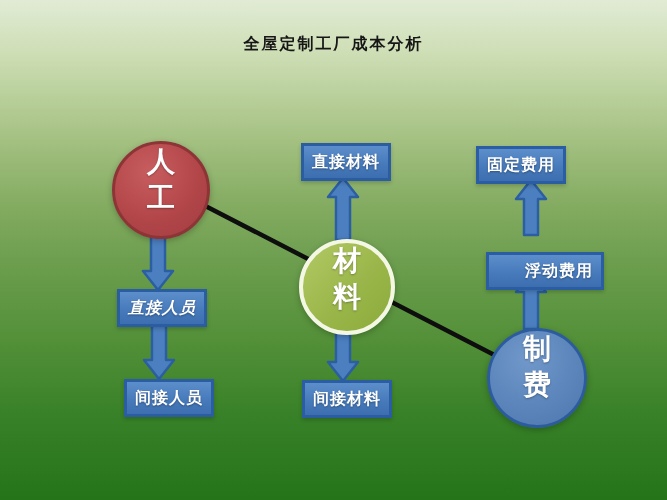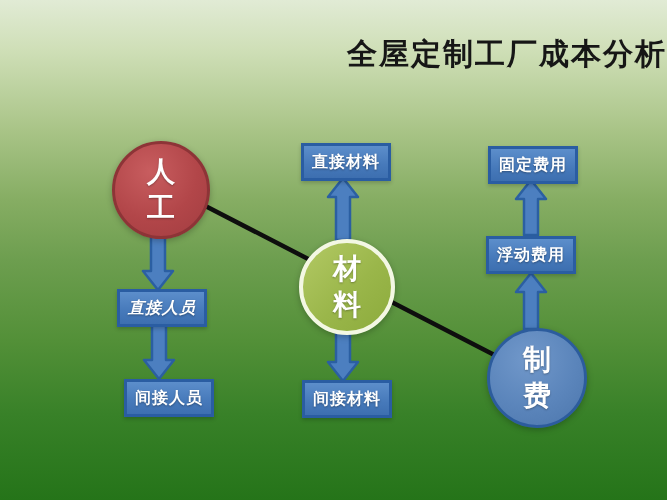--- a/index.html
+++ b/index.html
@@ -5,29 +5,29 @@
   html,body{margin:0;padding:0;background:#222;}
   .stage{
     position:relative;width:667px;height:500px;overflow:hidden;
     font-family:"Liberation Sans","DejaVu Sans",sans-serif;
     background:linear-gradient(180deg,
       #e1ebd5 0%, #cfdfb7 10%, #a9c487 26%, #86ad63 40%,
       #6d9e4f 52%, #539038 68%, #388128 83%, #257419 100%);
   }
   .title{
     position:absolute;top:34px;left:0;width:100%;
-    text-align:right;font-size:30px;font-weight:bold;color:#161616;
+    text-align:center;font-size:16px;font-weight:bold;color:#161616;
     letter-spacing:2px;
   }
   svg.links{position:absolute;left:0;top:0;width:667px;height:500px;}
   .arrow{fill:#4c7fc0;stroke:#2b5fa2;stroke-width:2.5;stroke-linejoin:round;}
   .linkline{stroke:#0e0e0e;stroke-width:4.5;stroke-linecap:round;}
   .circle{
     position:absolute;border-radius:50%;
-    display:flex;align-items:center;justify-content:center;
+    display:flex;align-items:flex-start;justify-content:center;
     box-shadow:0 2px 6px rgba(0,0,0,0.25);
   }
   .circle .vlabel{
     width:1.15em;text-align:center;word-break:break-all;
     font-weight:bold;color:#ffffff;font-size:28px;line-height:1.3;
     text-shadow:0 1px 2px rgba(0,0,0,0.3);
   }
   .circle.labor{
     left:112px;top:141px;width:92px;height:92px;
     background:radial-gradient(circle at 38% 30%, #c85d5f 0%, #b24649 55%, #a23d41 100%);
@@ -46,22 +46,22 @@
   .box{
     position:absolute;width:84px;height:32px;border-radius:0;
     background:linear-gradient(180deg,#5c8ecb 0%,#4679ba 60%,#3d6fb0 100%);
     border:3px solid #2a5da2;
     display:flex;align-items:center;justify-content:center;
     color:#ffffff;font-weight:bold;font-size:16px;letter-spacing:1px;
     text-shadow:0 1px 2px rgba(0,0,0,0.35);
     box-shadow:0 2px 4px rgba(0,0,0,0.2);
   }
   .box.direct-materials{left:301px;top:143px;}
-  .box.fixed-costs{left:488px;top:146px;text-align:center;}
-  .box.variable-costs{left:486px;top:236px;}
+  .box.fixed-costs{left:476px;top:146px;text-align:center;}
+  .box.variable-costs{left:486px;top:252px;padding-left:28px;}
   .box.direct-personnel{left:117px;top:289px;font-style:italic;}
   .box.indirect-personnel{left:124px;top:379px;}
   .box.indirect-materials{left:302px;top:380px;}
 </style>
 </head>
 <body>
 
 <div class="stage">
 
   <div class="title">全屋定制工厂成本分析</div>

